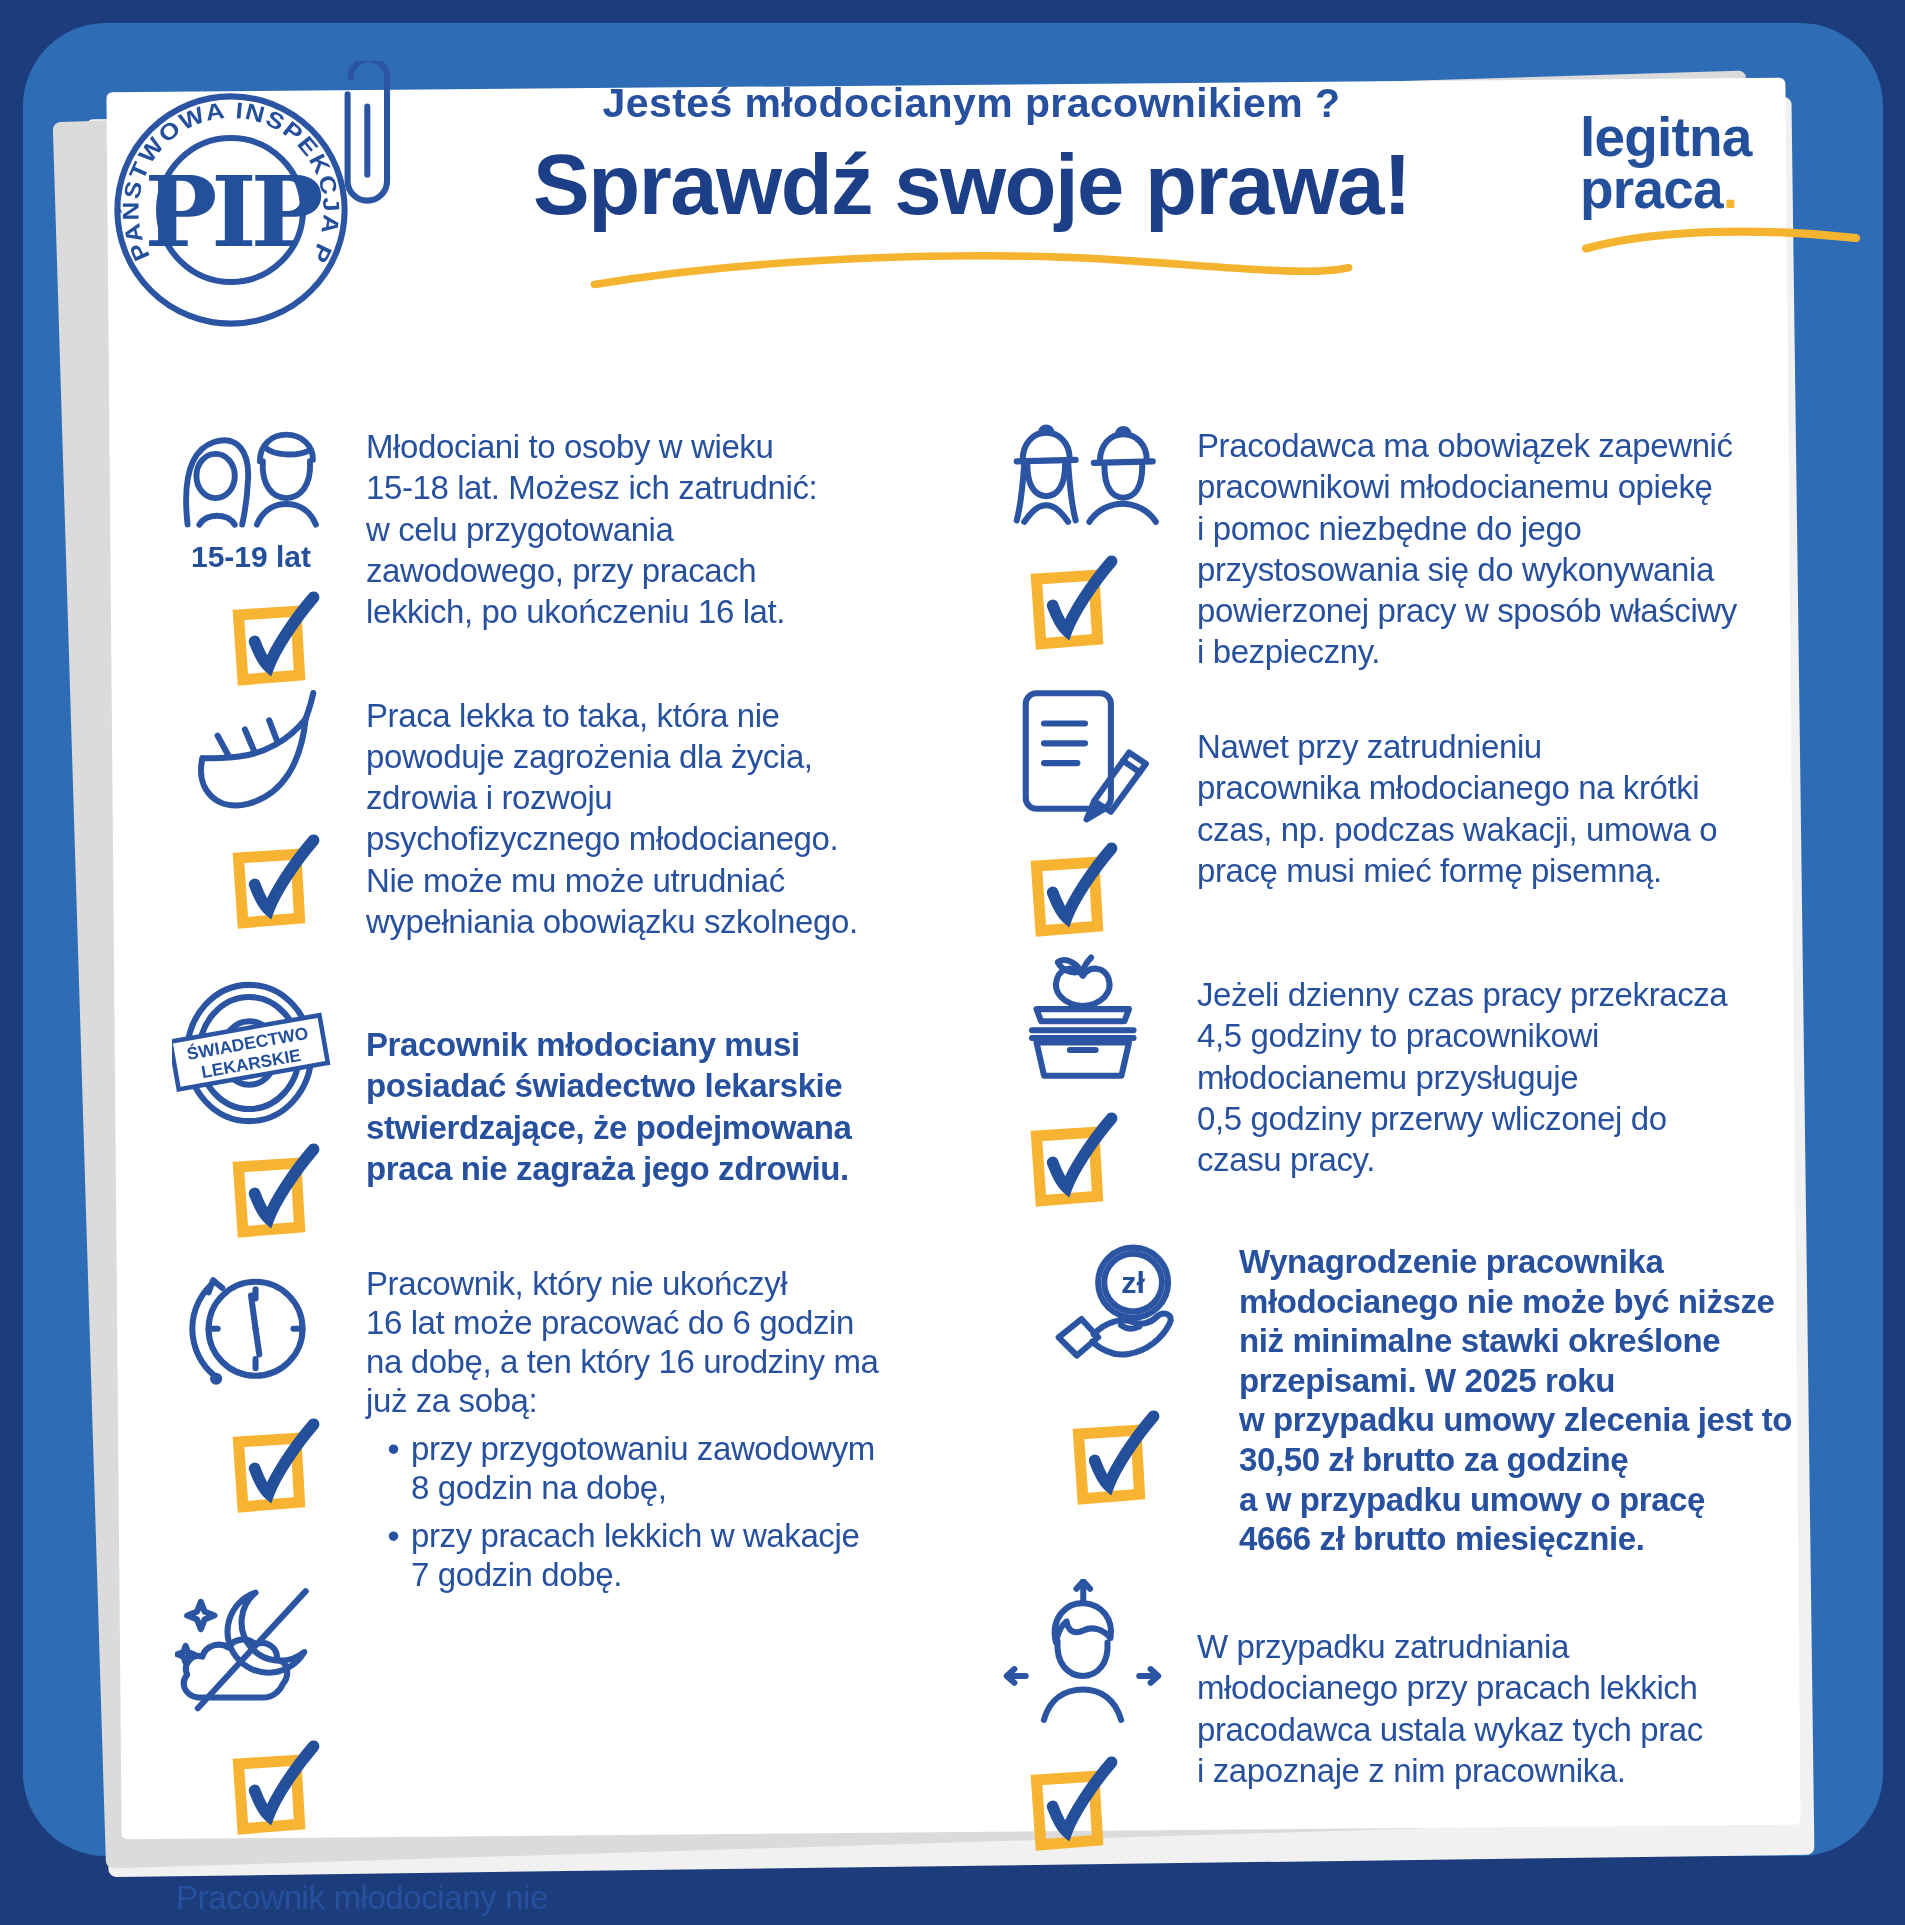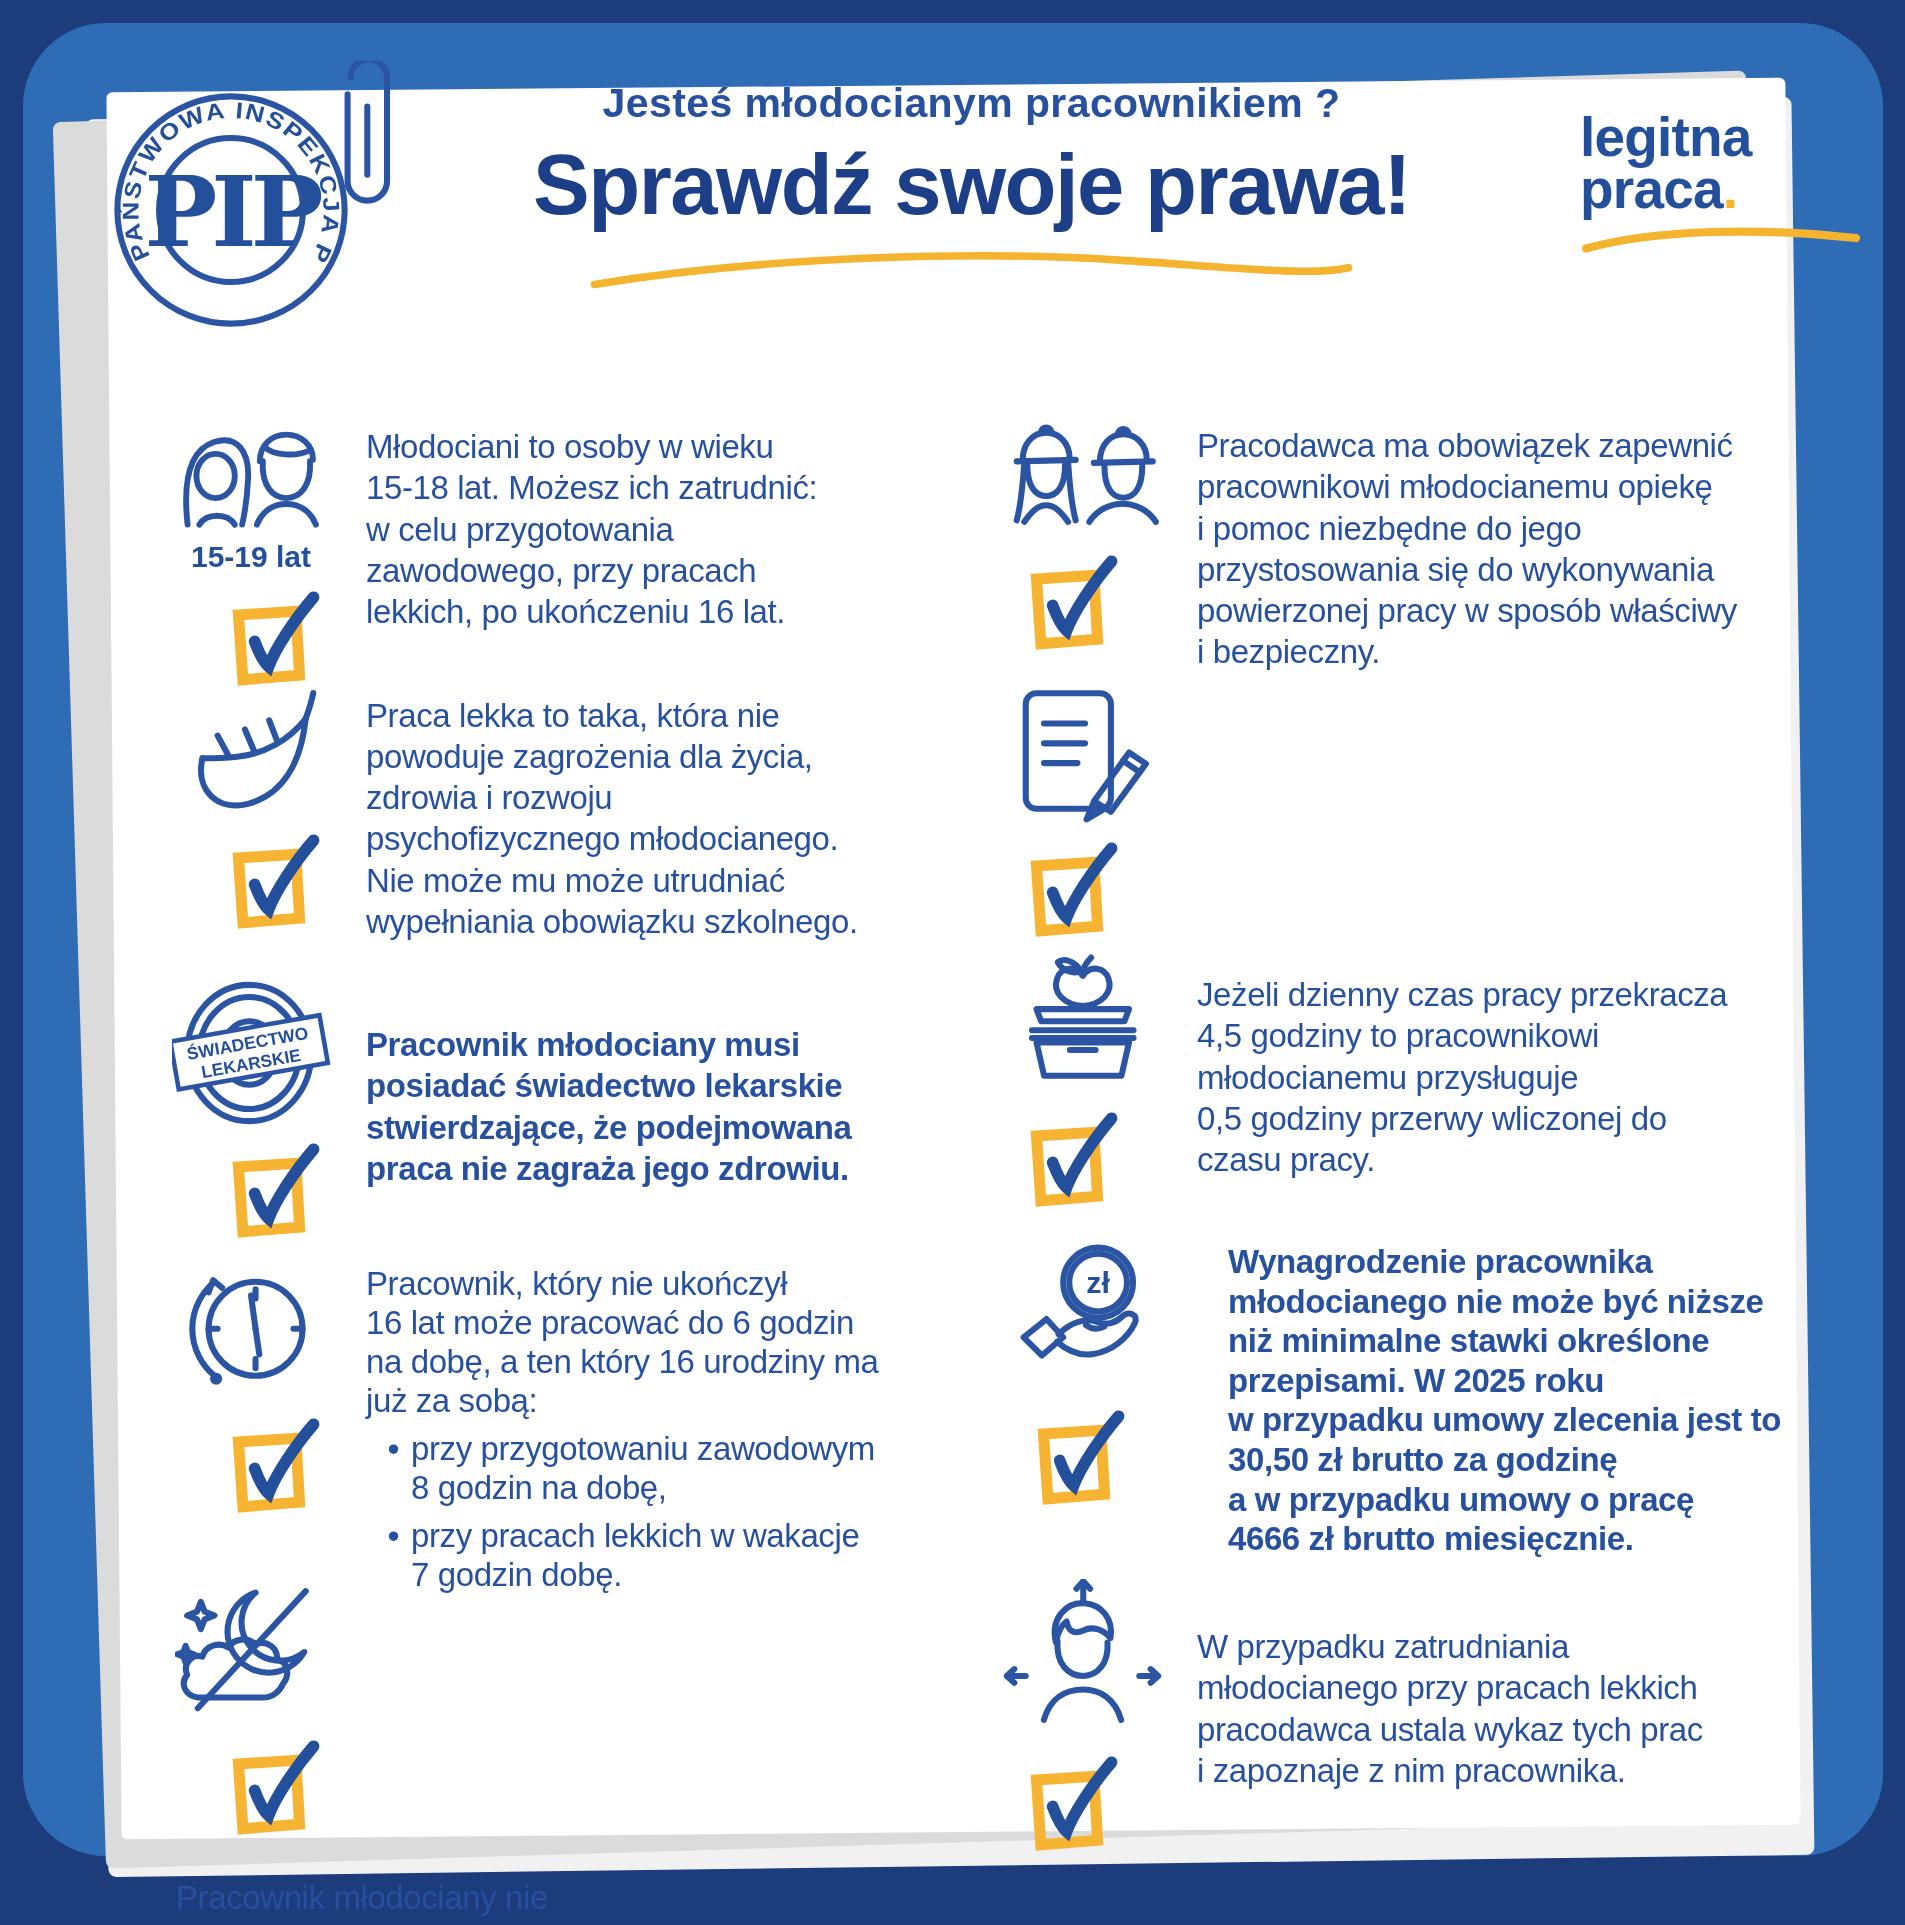--- a/index.html
+++ b/index.html
@@ -40,21 +40,21 @@
   .col-right .checkbox{margin-left:-16.7px;}
 
   .l1{left:156px;top:414px;width:782px;}
   .l2{left:156px;top:687px;width:782px;}
   .l3{left:156px;top:981px;width:782px;}
   .l4{left:156px;top:1256px;width:812px;}
   .l5{left:156px;top:1585px;width:782px;flex-direction:column;}
   .r1{left:987px;top:416px;width:858px;}
   .r2{left:987px;top:687px;width:858px;}
   .r3{left:987px;top:950px;width:858px;}
-  .r4{left:994px;top:1240px;width:858px;gap:24px;}
+  .r4{left:1029px;top:1240px;width:858px;}
   .r5{left:987px;top:1579px;width:858px;}
 
   .l1 .itext{margin-top:12px;}
   .l2 .itext{margin-top:7.6px;}
   .l3 .itext{margin-top:43px;font-weight:700;}
   .l4 .itext{margin-top:9px;line-height:1.18;}
   .l5 .itext{margin-top:38px;}
   .r1 .itext{margin-top:9px;}
   .r2 .itext{margin-top:39px;}
   .r3 .itext{margin-top:24px;}
@@ -285,20 +285,24 @@
           <path class="stroke" d="M50,100 L94,100"></path>
           <path class="stroke" d="M116,150 L162,86 L184,101 L138,164 Z"></path>
           <path class="stroke" d="M116,150 L106,174 L130,160"></path>
           <path class="stroke" d="M154,97 L176,112"></path>
         </svg>
         <svg class="checkbox" width="96" height="103" viewBox="0 0 130 140">
           <path d="M14,38 L92,33 L97,120 L20,126 Z" fill="none" stroke="#F7B433" stroke-width="15"></path>
           <path d="M36,74 C42,90 48,102 55,108 C64,84 90,44 116,14" fill="none" stroke="#24509B" stroke-width="16" stroke-linecap="round"></path>
         </svg>
       </div>
+      <div class="itext">Nawet przy zatrudnieniu
+pracownika młodocianego na krótki
+czas, np. podczas wakacji, umowa o
+pracę musi mieć formę pisemną.</div>
     </div>
 
     <div class="item r3 col-right">
       <div class="icon-cell">
         <svg width="152" height="144" viewBox="0 0 200 190">
           <path class="stroke" d="M101,34 C92,20 72,22 67,38 C61,56 76,72 101,74 C126,72 141,56 135,38 C130,22 110,20 101,34 Z"></path>
           <path class="stroke" d="M101,32 C101,22 106,16 112,10"></path>
           <path class="stroke" d="M99,28 C90,14 76,10 68,16 C74,28 88,32 99,28 Z"></path>
           <path class="stroke" d="M40,78 L162,78 L156,94 L46,94 Z"></path>
           <path class="stroke" d="M34,106 L168,106"></path>

